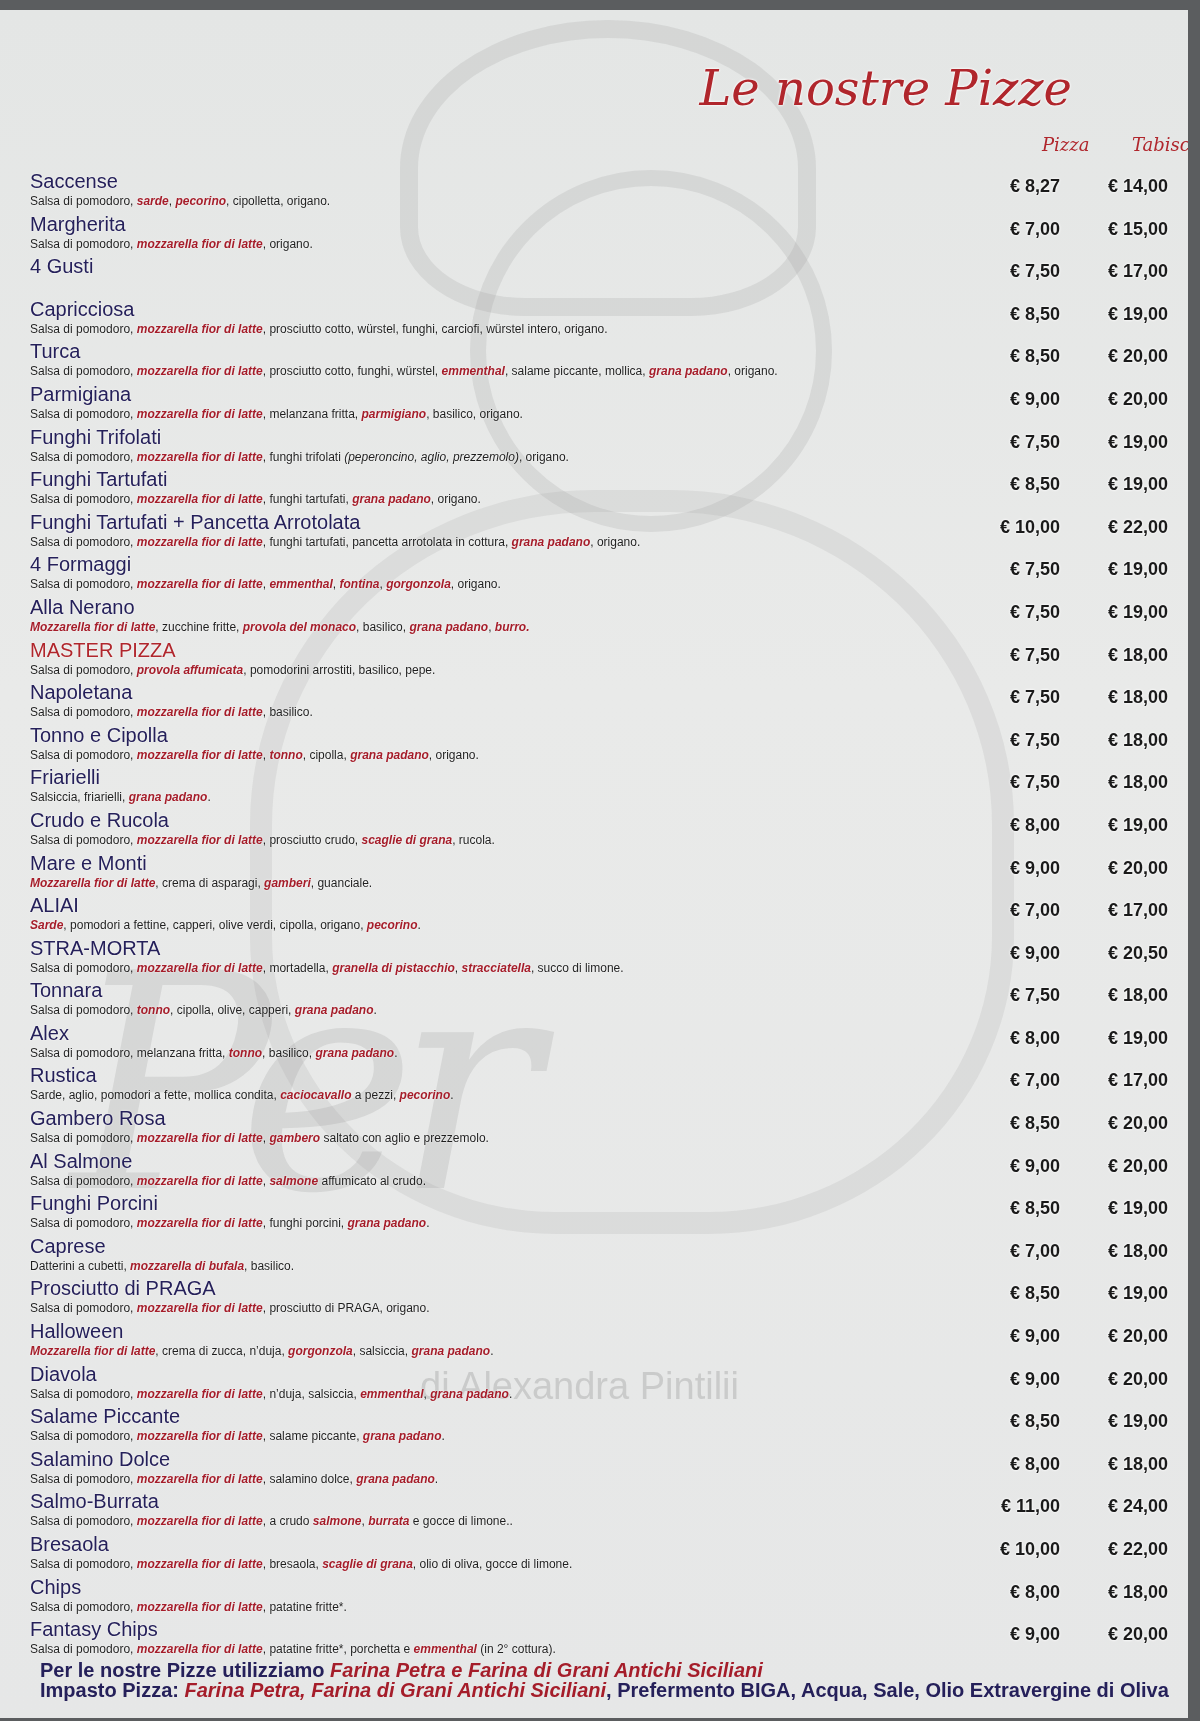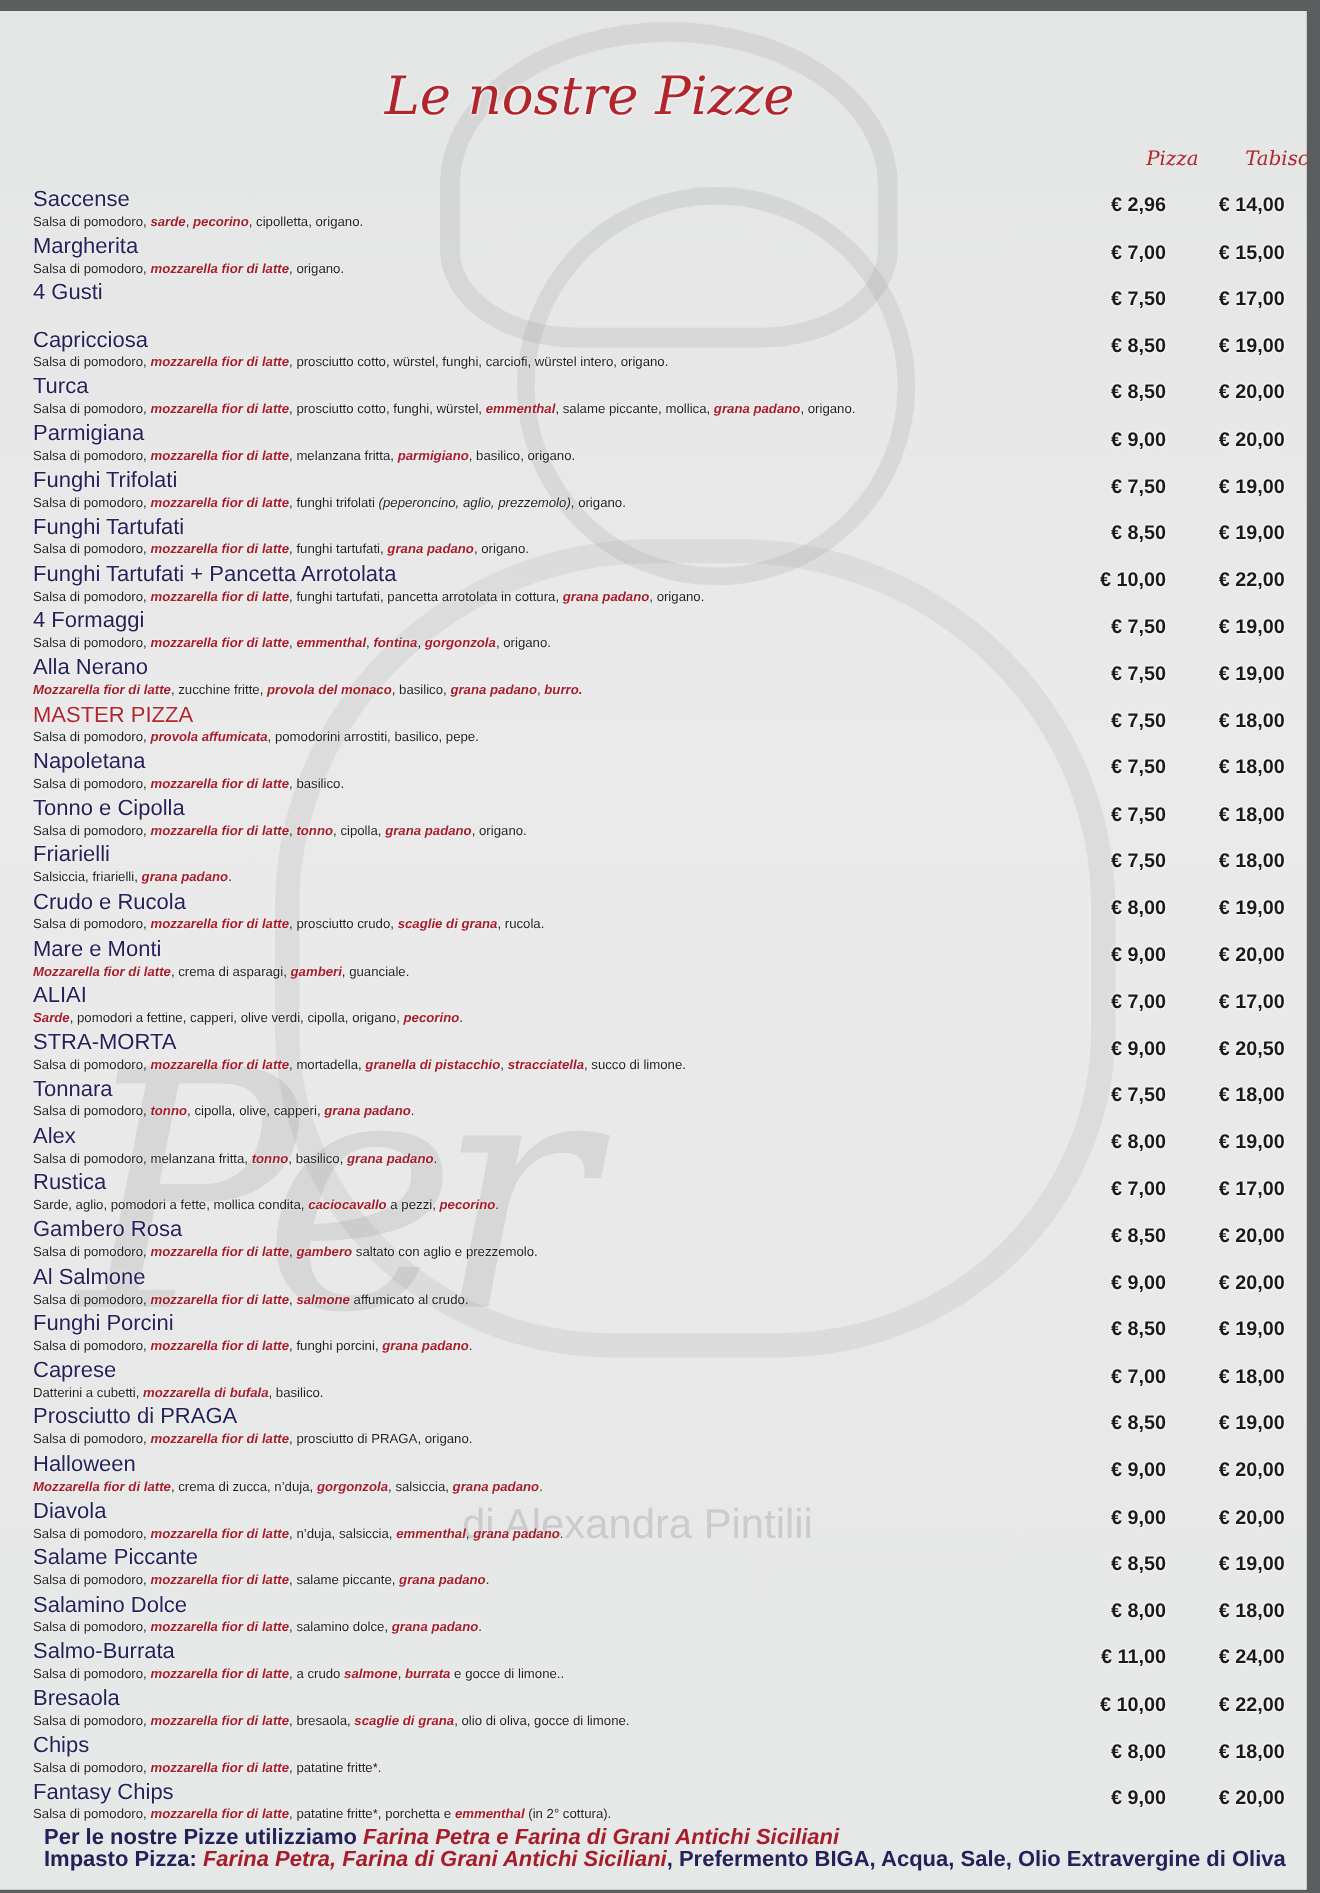--- a/index.html
+++ b/index.html
@@ -13,21 +13,21 @@
       background: linear-gradient(180deg, #e4e6e5 0%, #e9eae9 40%, #e6e7e7 100%);
       overflow: hidden;
     }
     .wm { position: absolute; pointer-events: none; }
     .wm-hat { left: 400px; top: 10px; width: 380px; height: 260px; border: 18px solid rgba(160,160,160,0.22); border-radius: 50% 50% 30% 30%; }
     .wm-face { left: 470px; top: 160px; width: 330px; height: 330px; border: 16px solid rgba(160,160,160,0.22); border-radius: 50%; }
     .wm-body { left: 250px; top: 480px; width: 720px; height: 700px; border: 22px solid rgba(160,160,160,0.18); border-radius: 45% 45% 40% 40%; }
     .wm-script { left: 70px; top: 900px; font-family: "DejaVu Serif", serif; font-style: italic; font-size: 300px; color: rgba(150,150,150,0.22); letter-spacing: -20px; }
     .wm-sign { left: 420px; top: 1355px; font-size: 38px; color: rgba(150,150,150,0.35); font-weight: 300; }
     .title {
-      position: absolute; left: 0; top: 50px; width: 1072px; text-align: center;
+      position: absolute; left: 0; top: 50px; width: 1072px; text-align: right;
       font-family: "DejaVu Serif", serif; font-style: italic; font-size: 48px;
       color: #b0262c; text-shadow: 0 0 3px #fff, 0 0 2px #fff;
     }
     .col-head {
       position: absolute; top: 124px; font-family: "DejaVu Serif", serif; font-style: italic;
       font-size: 18px; color: #b0262c; margin-left: 32px;
     }
     .col-head.pizza { left: 1010px; }
     .col-head.tab { left: 1100px; }
     .menu { position: absolute; left: 30px; top: 160px; width: 1150px; }
@@ -65,21 +65,21 @@
   <div class="wm wm-sign">di Alexandra Pintilii</div>
 
   <div class="title">Le nostre Pizze</div>
   <div class="col-head pizza">Pizza</div>
   <div class="col-head tab">Tabisca</div>
 
   <div class="menu" id="menu-list">
       <div class="item">
         <div class="name">Saccense</div>
         <div class="desc"><span>Salsa di pomodoro, </span><span class="hl">sarde</span><span>, </span><span class="hl">pecorino</span><span>, cipolletta, origano.</span></div>
-        <div class="price p1">€ 2,96</div>
+        <div class="price p1">€ 8,27</div>
         <div class="price p2">€ 14,00</div>
       </div>
       <div class="item">
         <div class="name">Margherita</div>
         <div class="desc"><span>Salsa di pomodoro, </span><span class="hl">mozzarella fior di latte</span><span>, origano.</span></div>
         <div class="price p1">€ 7,00</div>
         <div class="price p2">€ 15,00</div>
       </div>
       <div class="item">
         <div class="name">4 Gusti</div>

